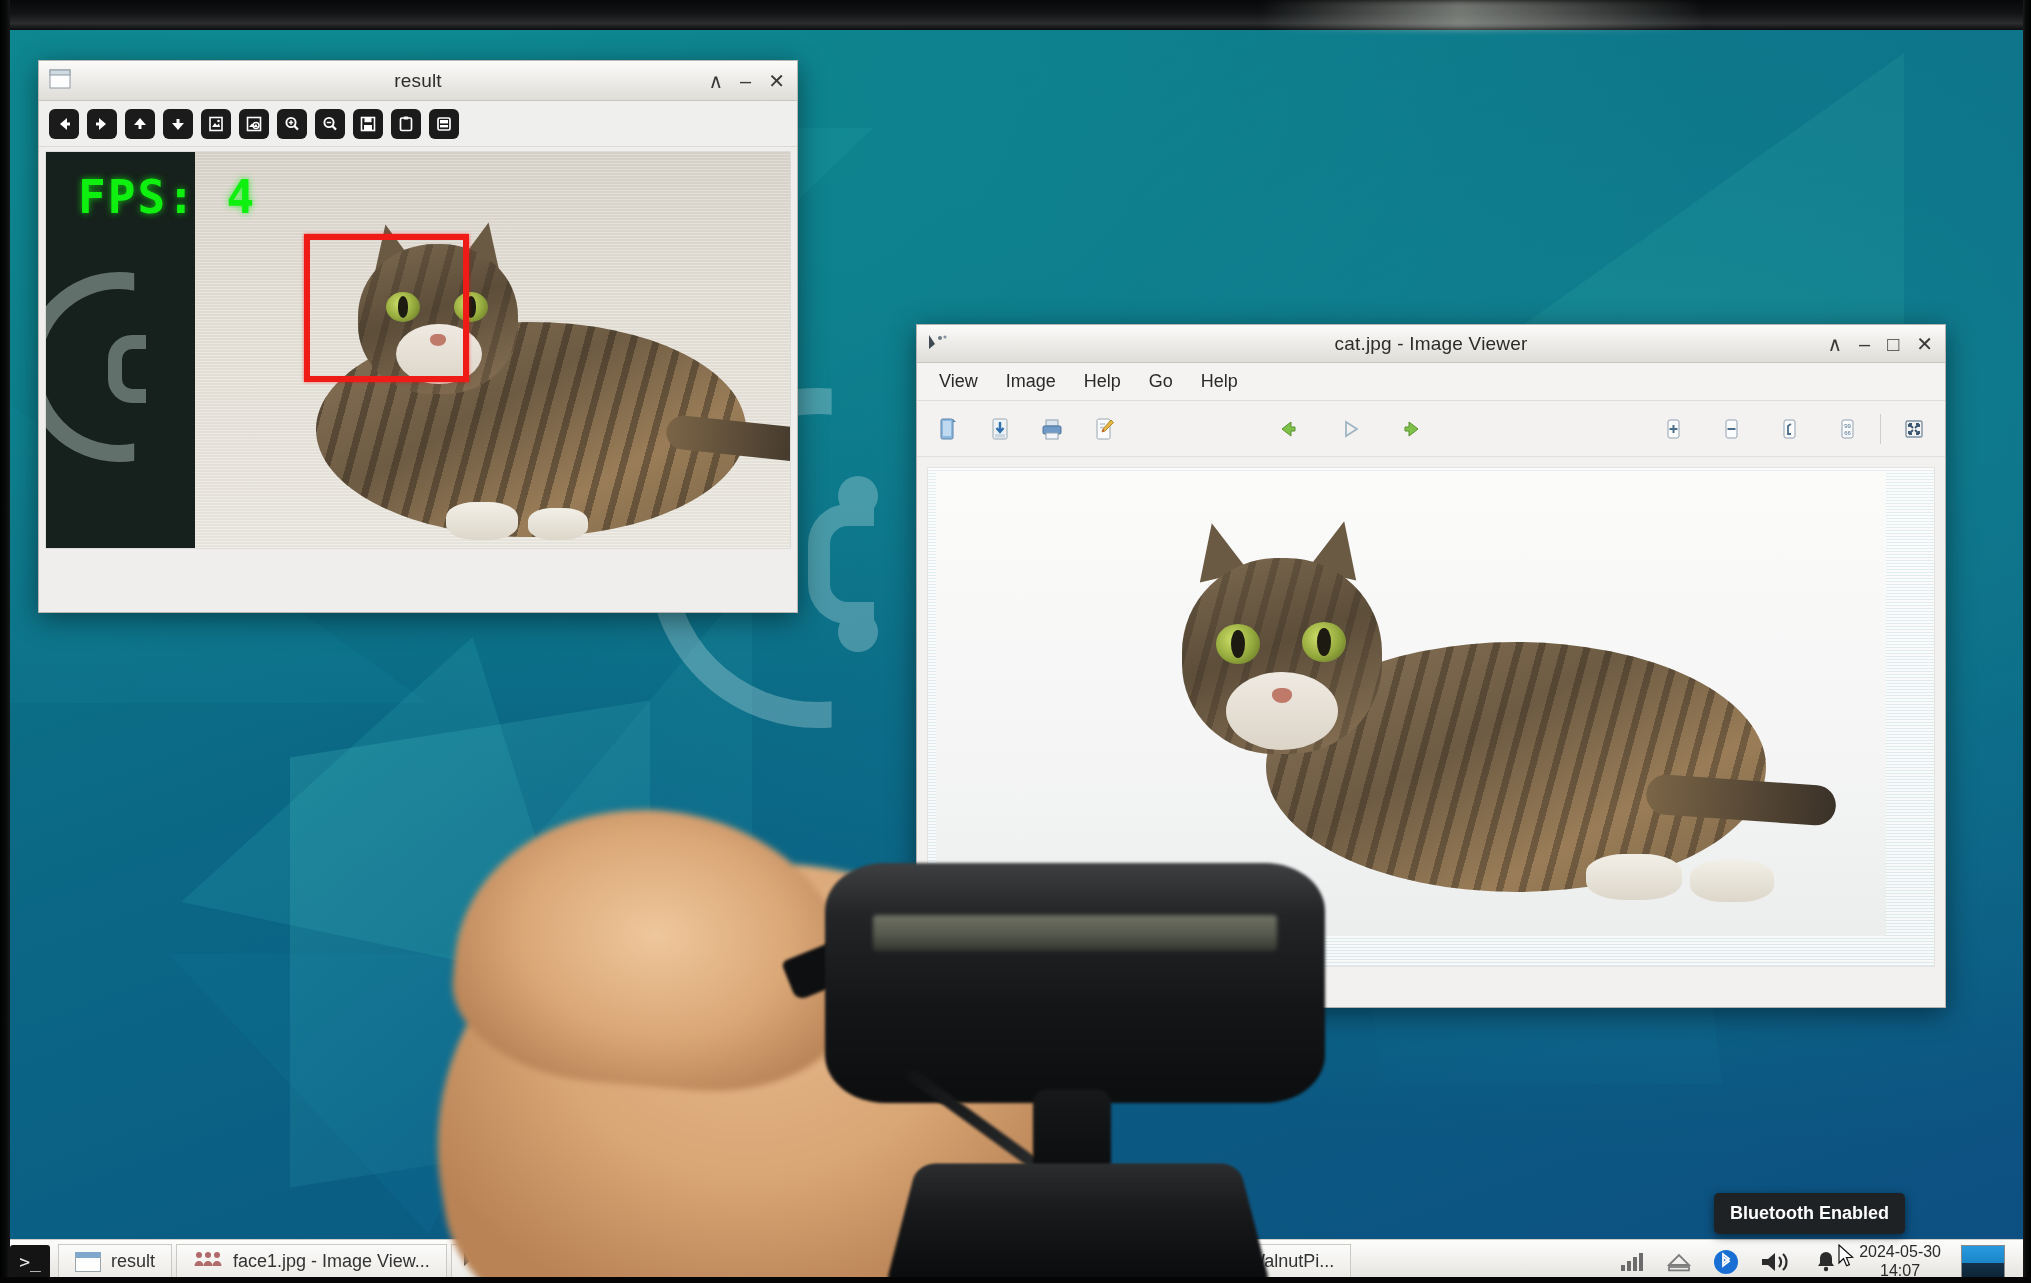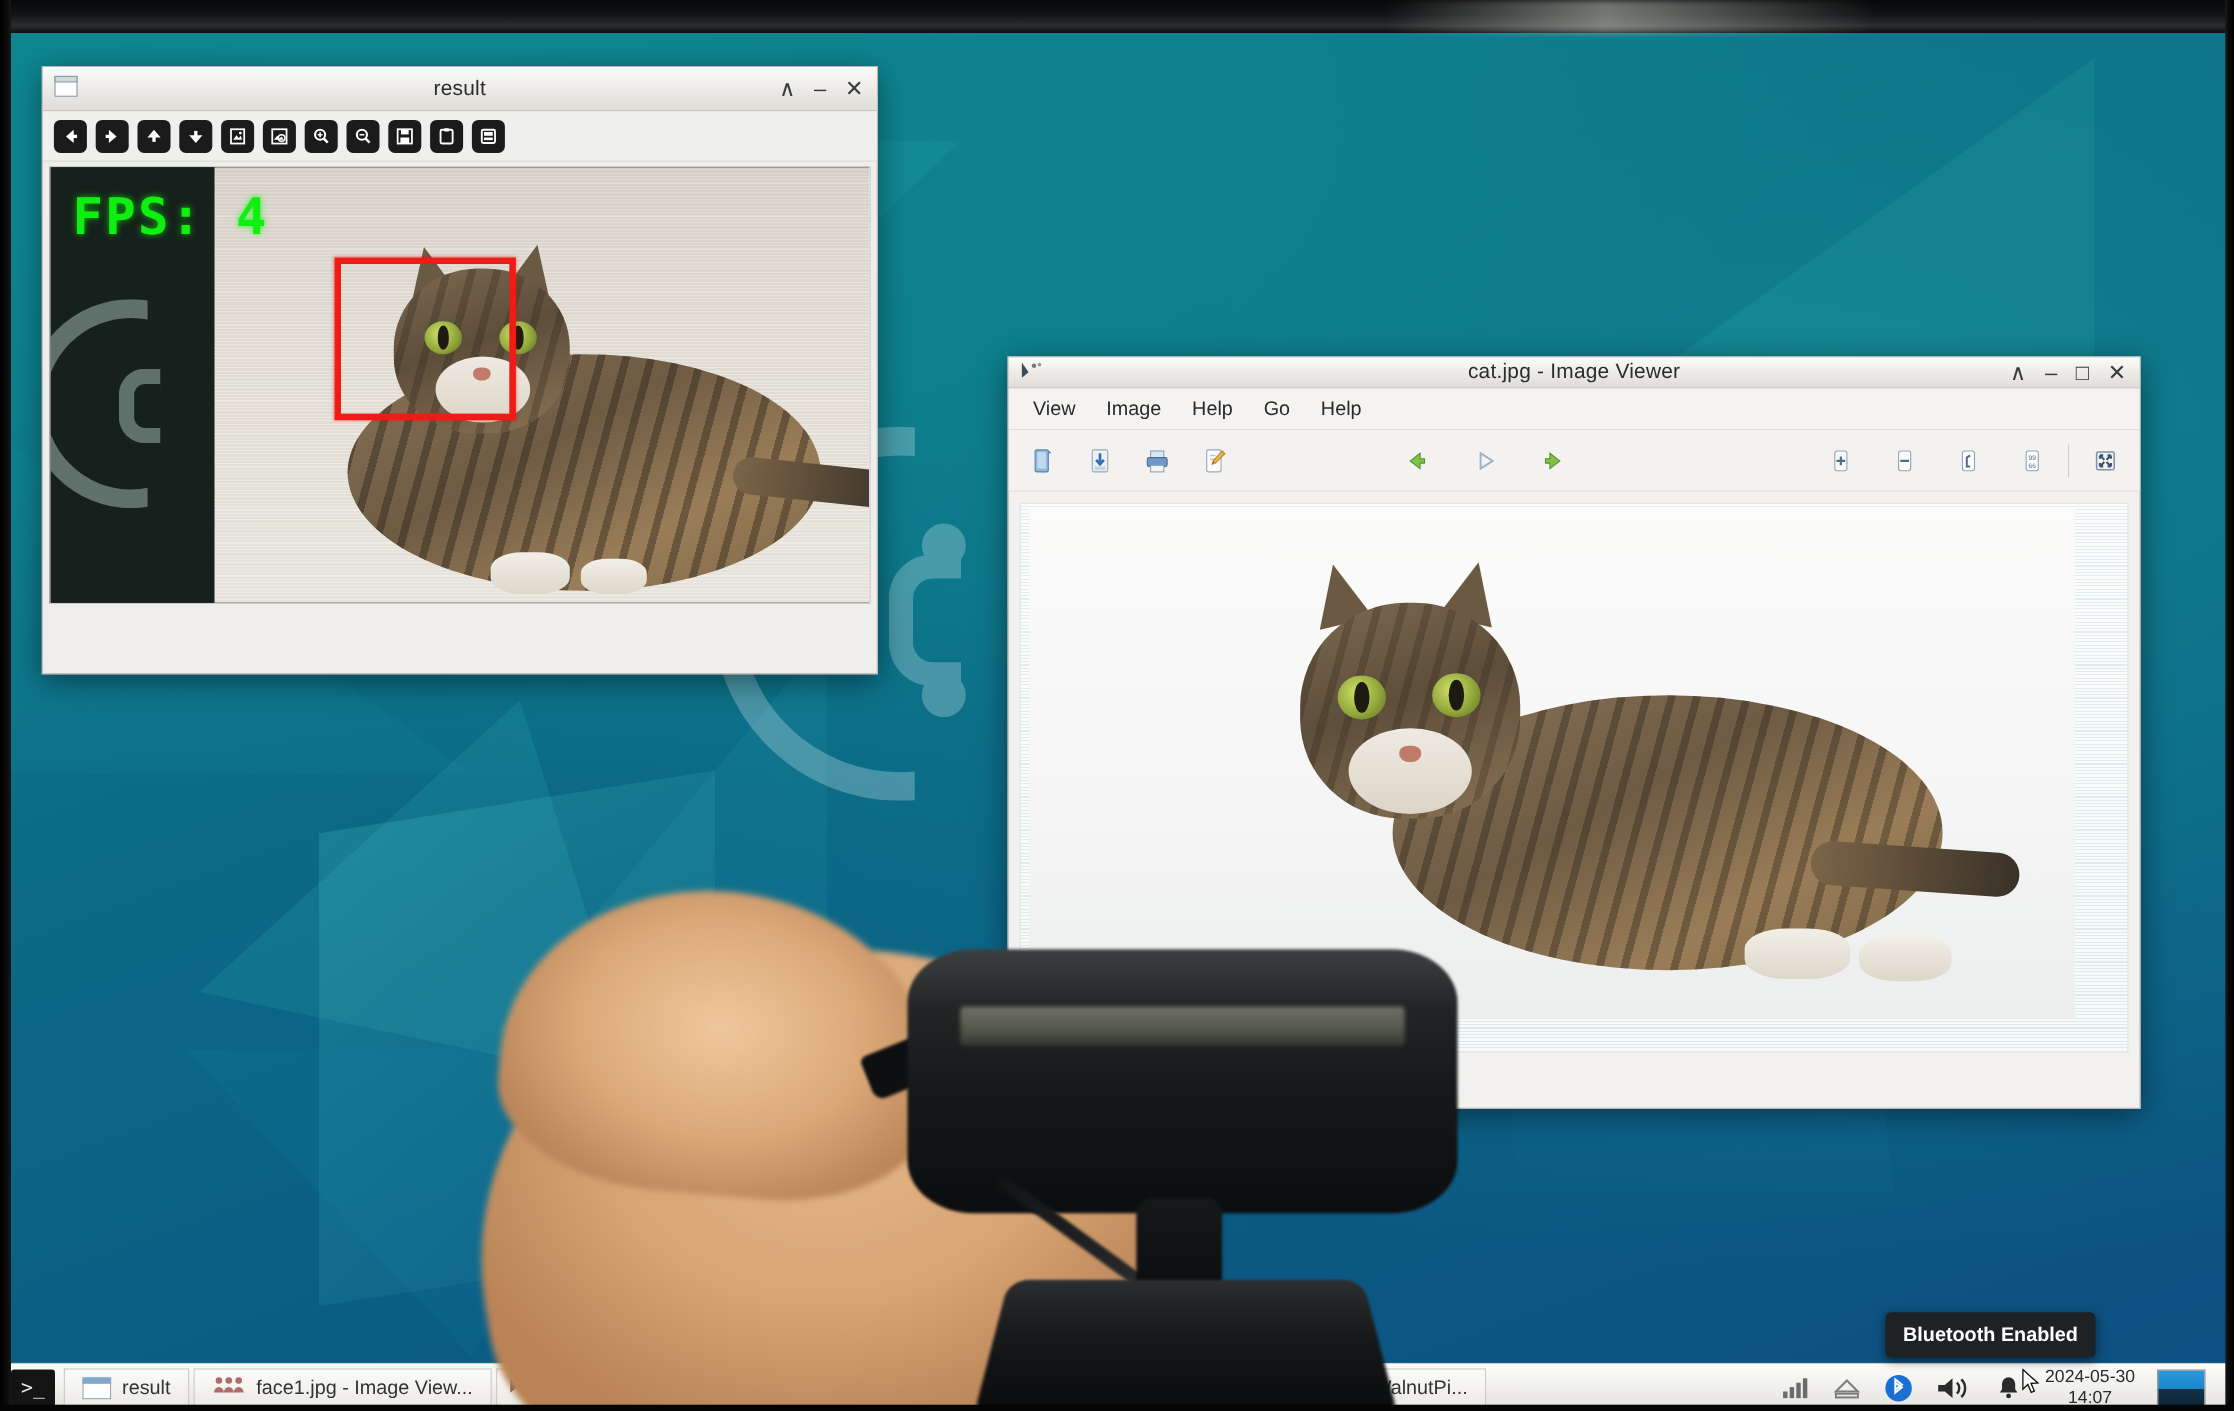--- a/index.html
+++ b/index.html
@@ -92,21 +92,21 @@
   .wm .dot-a, .wm .dot-b {
     position:absolute; width:40px; height:40px; border-radius:50%; background:#cfe9ec;
   }
   .wm .dot-a { left:56%; top:26%; }
   .wm .dot-b { left:56%; top:66%; }
 
   
   .window { position:absolute; background:#efeeec;
             box-shadow:0 6px 26px rgba(0,0,0,.45); }
   .titlebar {
-    position:relative; height:28px;
+    position:relative; height:38px;
     background:linear-gradient(180deg,#fbfbfa 0%,#eceae6 55%,#dfddd8 100%);
     border-bottom:1px solid #c9c6c0;
     display:flex; align-items:center; justify-content:center;
   }
   .titlebar .title {
     font-size:19px; color:#2c2c2c; letter-spacing:.2px; white-space:nowrap;
   }
   .win-ctrls {
     position:absolute; right:12px; top:0; height:100%;
     display:flex; align-items:center; gap:17px;
@@ -199,21 +199,21 @@
   .cat .paw {
     position:absolute; border-radius:40%;
     background:linear-gradient(180deg,#f2efe7,#ddd7ca);
   }
   .cat .stripes {
     position:absolute; inset:0; border-radius:inherit; opacity:.45;
     background:repeating-linear-gradient(105deg, rgba(40,32,22,.9) 0 7px, rgba(0,0,0,0) 7px 22px);
   }
 
   .fps-text {
-    position:absolute; left:20px; top:18px;
+    position:absolute; left:32px; top:18px;
     font-family:"DejaVu Sans Mono","Liberation Mono",monospace;
     font-size:46px; font-weight:700; color:#10f010;
     letter-spacing:2px; text-shadow:0 0 7px rgba(16,240,16,.75);
     z-index:5; white-space:pre;
   }
   .face-box {
     position:absolute; left:258px; top:82px; width:165px; height:148px;
     border:6px solid #ee1b16; z-index:4;
     box-shadow:0 0 3px rgba(255,0,0,.6);
   }

